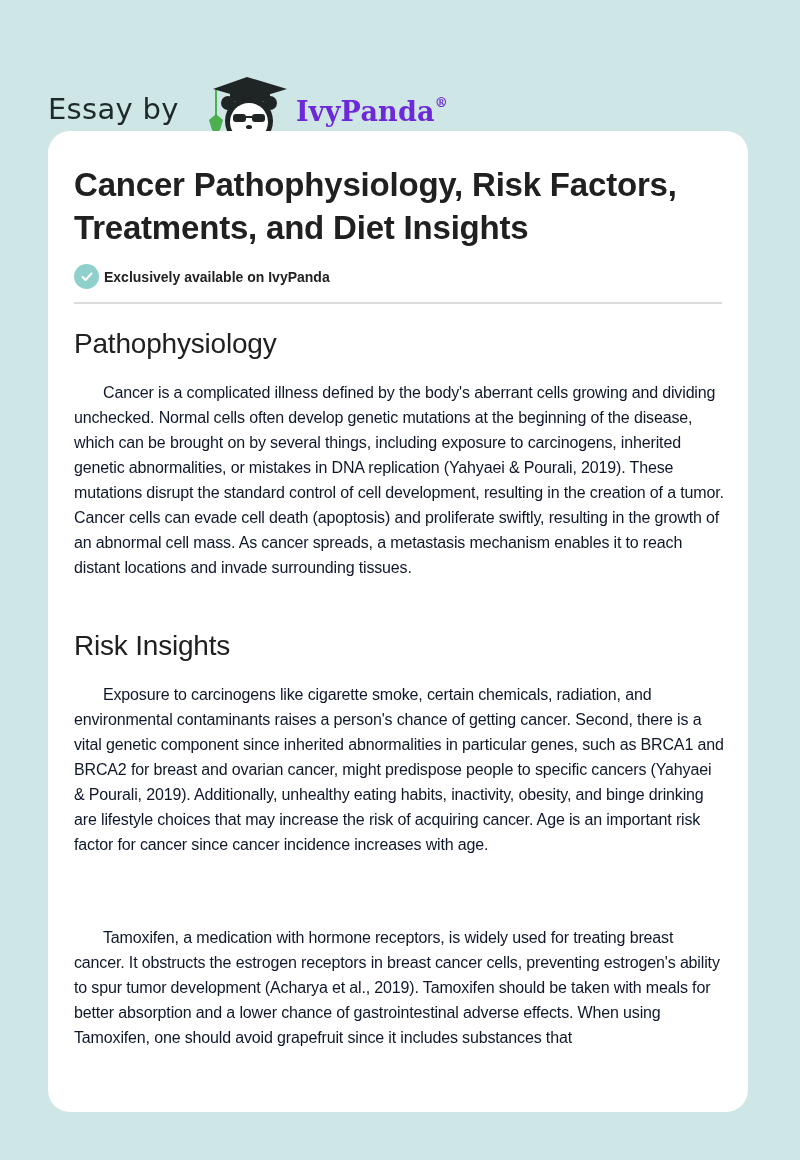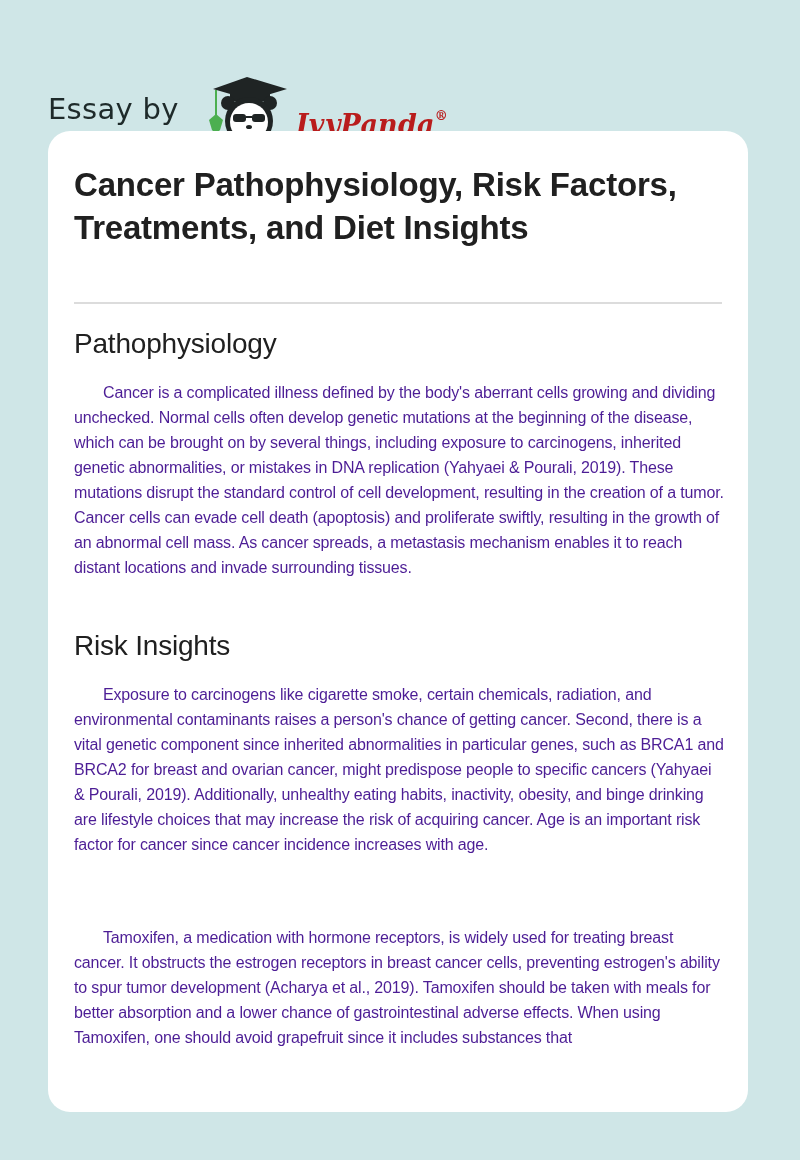--- a/index.html
+++ b/index.html
@@ -23,27 +23,26 @@
       color: #1e2a2a;
       letter-spacing: 0.3px;
     }
     .logo-mark {
       position: absolute;
       left: 203px; top: 36px;
       width: 88px; height: 72px;
     }
     .brand {
       position: absolute;
-      left: 296px; top: 69px;
+      left: 296px; top: 56px;
       font-family: "DejaVu Serif", serif;
       font-weight: bold;
       font-size: 27px;
-      color: #b91c1c;
+      color: #6d28d9;
       letter-spacing: 0.2px;
-      font-style: italic;
     }
     .brand sup { font-size: 13px; position: relative; top: -4px; }
     .card {
       position: absolute;
       left: 48px; top: 131px;
       width: 700px; height: 981px;
       background: #ffffff;
       border-radius: 22px;
       overflow: hidden;
     }
@@ -85,21 +84,21 @@
       font-size: 28px;
       font-weight: normal;
       color: #202020;
       line-height: 34px;
       letter-spacing: -0.2px;
     }
     .section p {
       margin-top: 19px;
       font-size: 16px;
       line-height: 25px;
-      color: #4c1d95;
+      color: #0f172a;
       text-indent: 29px;
       letter-spacing: -0.15px;
     }
   </style>
 </head>
 <body>
 
 <div class="header">
   <span class="essay-by">Essay by</span>
   <div class="logo-mark">
@@ -124,20 +123,28 @@
       <ellipse cx="46" cy="51" rx="3" ry="2" fill="#1f2424"></ellipse>
       <path d="M41,56 Q46,60 51,56" stroke="#1f2424" stroke-width="1.5" fill="none"></path>
     </svg>
   </div>
   <span class="brand"><span>IvyPanda</span><sup>®</sup></span>
 </div>
 
 <div class="card">
   <h1 class="title">Cancer Pathophysiology, Risk Factors, Treatments, and Diet Insights</h1>
 
+  <div class="badge">
+    <span class="check">
+      <svg width="12" height="10" viewBox="0 0 12 10">
+        <path d="M1.5,5 L4.5,8 L10.5,1.5" stroke="#ffffff" stroke-width="2" fill="none" stroke-linecap="round" stroke-linejoin="round"></path>
+      </svg>
+    </span>
+    <span class="badge-text">Exclusively available on IvyPanda</span>
+  </div>
 
   <div class="divider"></div>
 
   <div class="section" style="top:196px;">
     <h2>Pathophysiology</h2>
     <p>Cancer is a complicated illness defined by the body's aberrant cells growing and dividing unchecked. Normal cells often develop genetic mutations at the beginning of the disease, which can be brought on by several things, including exposure to carcinogens, inherited genetic abnormalities, or mistakes in DNA replication (Yahyaei &amp; Pourali, 2019). These mutations disrupt the standard control of cell development, resulting in the creation of a tumor. Cancer cells can evade cell death (apoptosis) and proliferate swiftly, resulting in the growth of an abnormal cell mass. As cancer spreads, a metastasis mechanism enables it to reach distant locations and invade surrounding tissues.</p>
   </div>
 
   <div class="section" style="top:498px;">
     <h2>Risk Insights</h2>

